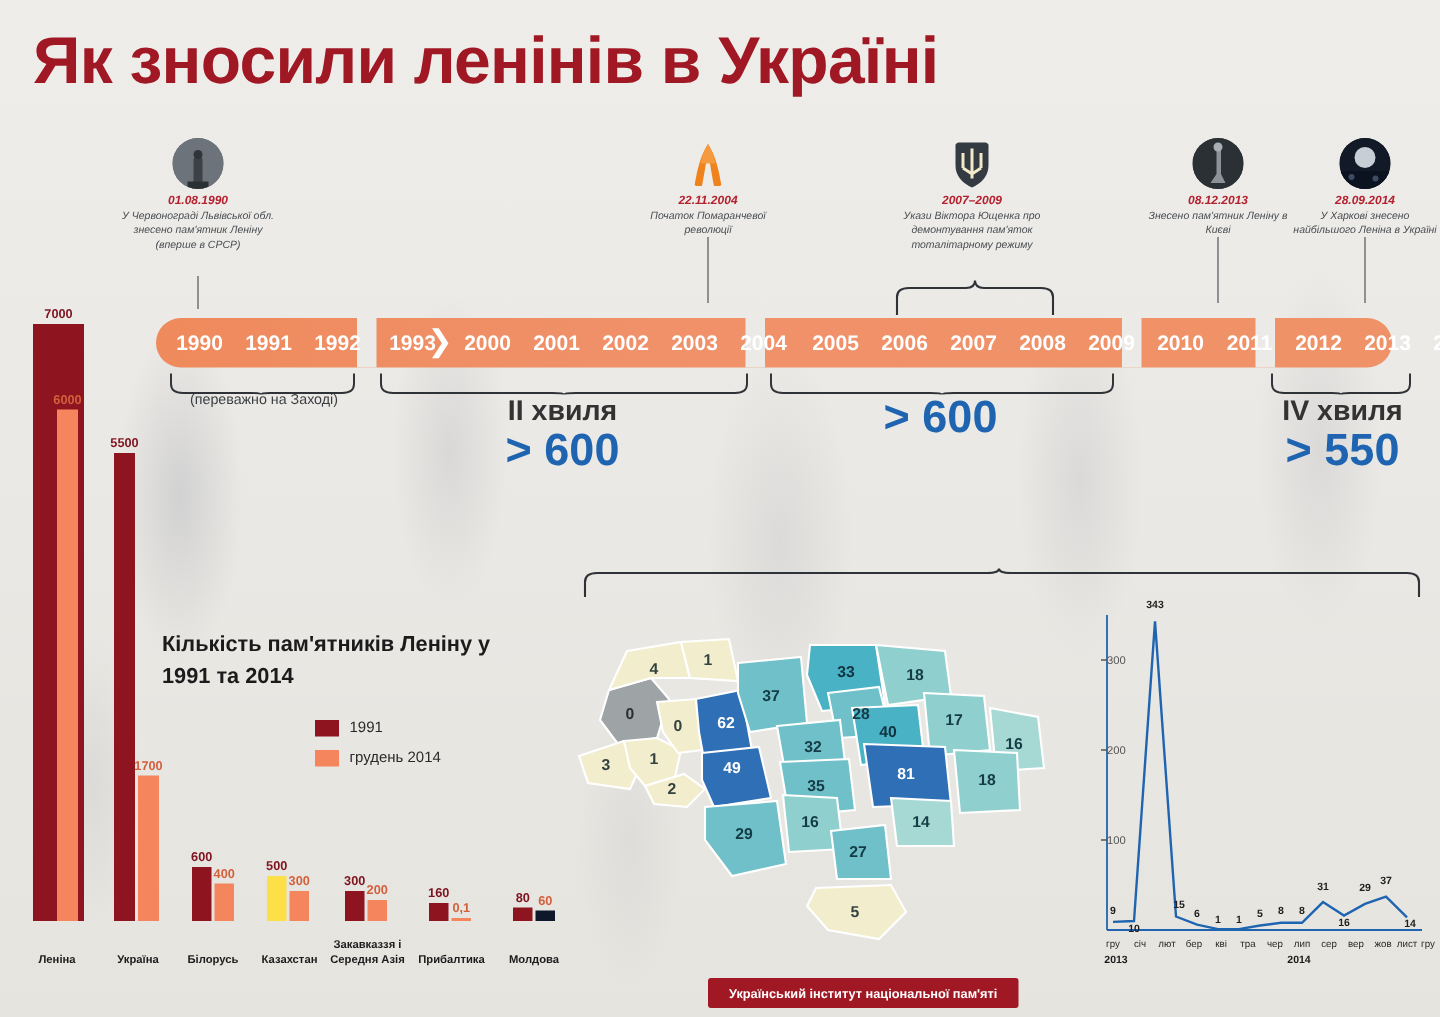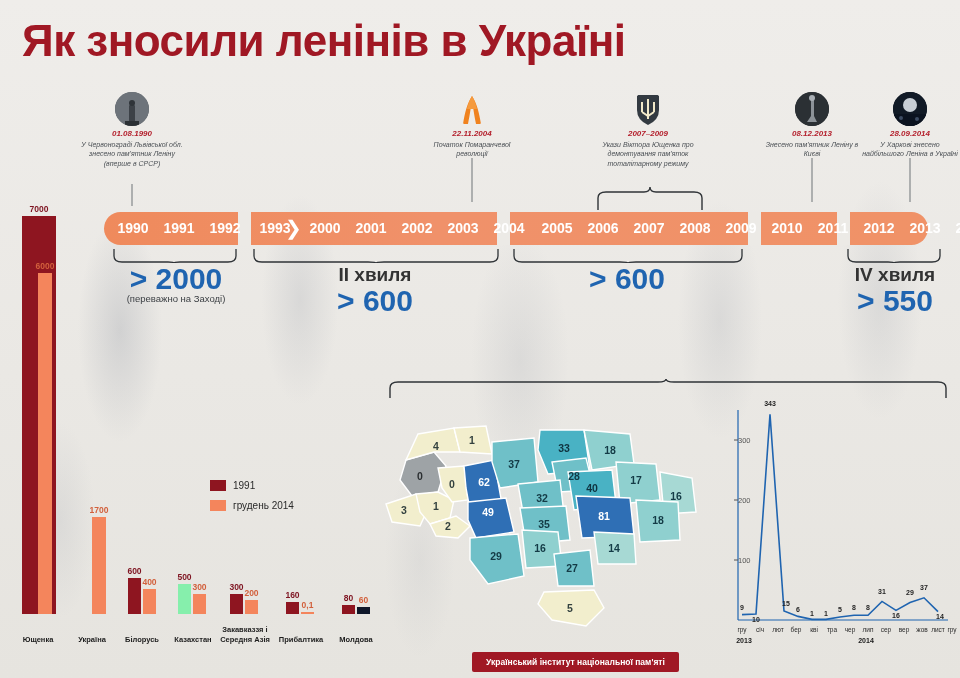--- a/index.html
+++ b/index.html
@@ -236,72 +236,75 @@
   <path d="M2 1 L2 8 Q2 14 10 14 L116 14 Q124 14 124 15 Q124 14 132 14 L238 14 Q246 14 246 8 L246 1" stroke="#2f3337" stroke-width="1.3" fill="none"></path>
 </svg>
 <svg class="brace" style="left:512px; top:248px;" width="232" height="16" viewBox="0 0 232 16">
   <path d="M2 1 L2 8 Q2 14 10 14 L108 14 Q116 14 116 15 Q116 14 124 14 L222 14 Q230 14 230 8 L230 1" stroke="#2f3337" stroke-width="1.3" fill="none"></path>
 </svg>
 <svg class="brace" style="left:846px; top:248px;" width="96" height="16" viewBox="0 0 96 16">
   <path d="M2 1 L2 8 Q2 14 10 14 L42 14 Q48 14 48 15 Q48 14 54 14 L86 14 Q94 14 94 8 L94 1" stroke="#2f3337" stroke-width="1.3" fill="none"></path>
 </svg>
 
 <div class="wave" style="left:104px; top:264px; width:144px;">
-  <div class="w-val">&gt; 2000</div>
   <div class="w-note">(переважно на Заході)</div>
 </div>
 <div class="wave" style="left:300px; top:264px; width:150px;">
   <div class="w-name">II хвиля</div>
   <div class="w-val">&gt; 600</div>
 </div>
 <div class="wave" style="left:552px; top:264px; width:150px;">
   <div class="w-val">&gt; 600</div>
 </div>
 <div class="wave" style="left:820px; top:264px; width:150px;">
   <div class="w-name">IV хвиля</div>
   <div class="w-val">&gt; 550</div>
 </div>
 
 <div class="barchart">
+  <div class="bc-title">Кількість пам'ятників Леніну у 1991 та 2014</div>
 
   <div class="legend">
     <div class="legend-row">
       <span class="legend-sw" style="background:#8e1520;"></span>
       <span class="legend-lbl">1991</span>
     </div>
     <div class="legend-row">
       <span class="legend-sw" style="background:#f4855c;"></span>
       <span class="legend-lbl">грудень 2014</span>
     </div>
   </div>
 
   <div class="bars">
 
     <div class="bar dark" style="left:22px; width:34px; height:398px; background:#8e1520;">
       <span class="v">7000</span>
     </div>
     <div class="bar light" style="left:38px; width:14px; height:341px; background:#f4855c;">
       <span class="v">6000</span>
     </div>
-    <div class="cat" style="left:8px; width:60px;">Ющенка</div>
-
+    <div class="cat" style="left:8px; width:60px;">Леніна</div>
+
+    <div class="bar dark" style="left:76px; width:14px; height:312px; background:#8e1520;">
+      <span class="v">5500</span>
+    </div>
     <div class="bar light" style="left:92px; width:14px; height:97px; background:#f4855c;">
       <span class="v">1700</span>
     </div>
     <div class="cat" style="left:62px; width:60px;">Україна</div>
 
     <div class="bar dark" style="left:128px; width:13px; height:36px; background:#8e1520;">
       <span class="v">600</span>
     </div>
     <div class="bar light" style="left:143px; width:13px; height:25px; background:#f4855c;">
       <span class="v">400</span>
     </div>
     <div class="cat" style="left:113px; width:58px;">Білорусь</div>
 
-    <div class="bar dark" style="left:178px; width:13px; height:30px; background:#86efac;">
+    <div class="bar dark" style="left:178px; width:13px; height:30px; background:#fde047;">
       <span class="v">500</span>
     </div>
     <div class="bar light" style="left:193px; width:13px; height:20px; background:#f4855c;">
       <span class="v">300</span>
     </div>
     <div class="cat" style="left:163px; width:60px;">Казахстан</div>
 
     <div class="bar dark" style="left:230px; width:13px; height:20px; background:#8e1520;">
       <span class="v">300</span>
     </div>

